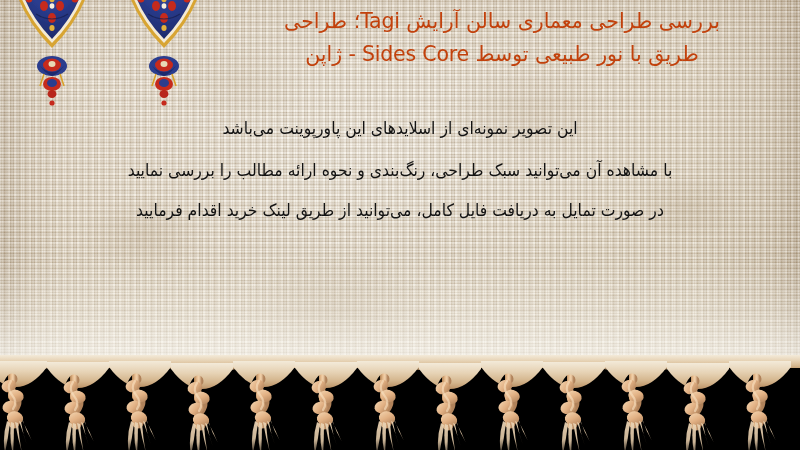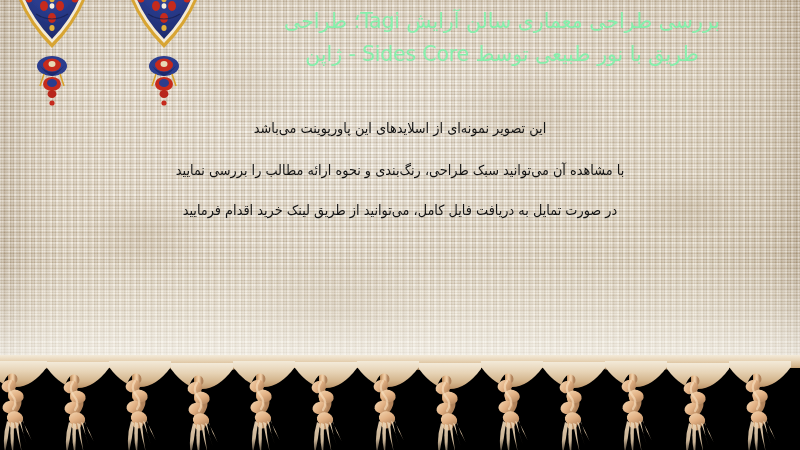--- a/index.html
+++ b/index.html
@@ -127,38 +127,38 @@
     pointer-events: none;
   }
 
   
   .title-block {
     position: absolute;
     right: 18px;
     top: 5px;
     width: 560px;
     text-align: center;
-    color: #86efac;
+    color: #c2410c;
     font-family: "DejaVu Sans", "Liberation Sans", sans-serif;
     font-size: 20.5px;
     line-height: 33px;
     letter-spacing: -0.2px;
     direction: rtl;
   }
   .title-block .tline { display: block; white-space: nowrap; }
 
   .body-block {
     position: absolute;
     right: 0;
     left: 0;
     top: 108px;
     text-align: center;
     color: #131313;
     font-family: "DejaVu Sans", "Liberation Sans", sans-serif;
-    font-size: 14px;
+    font-size: 17px;
     line-height: 40px;
     direction: rtl;
   }
   .body-block .bline {
     display: block;
     white-space: nowrap;
     transform: scaleX(0.92);
     transform-origin: center;
   }
   .body-block .bline.l1 { margin-bottom: 2px; }

